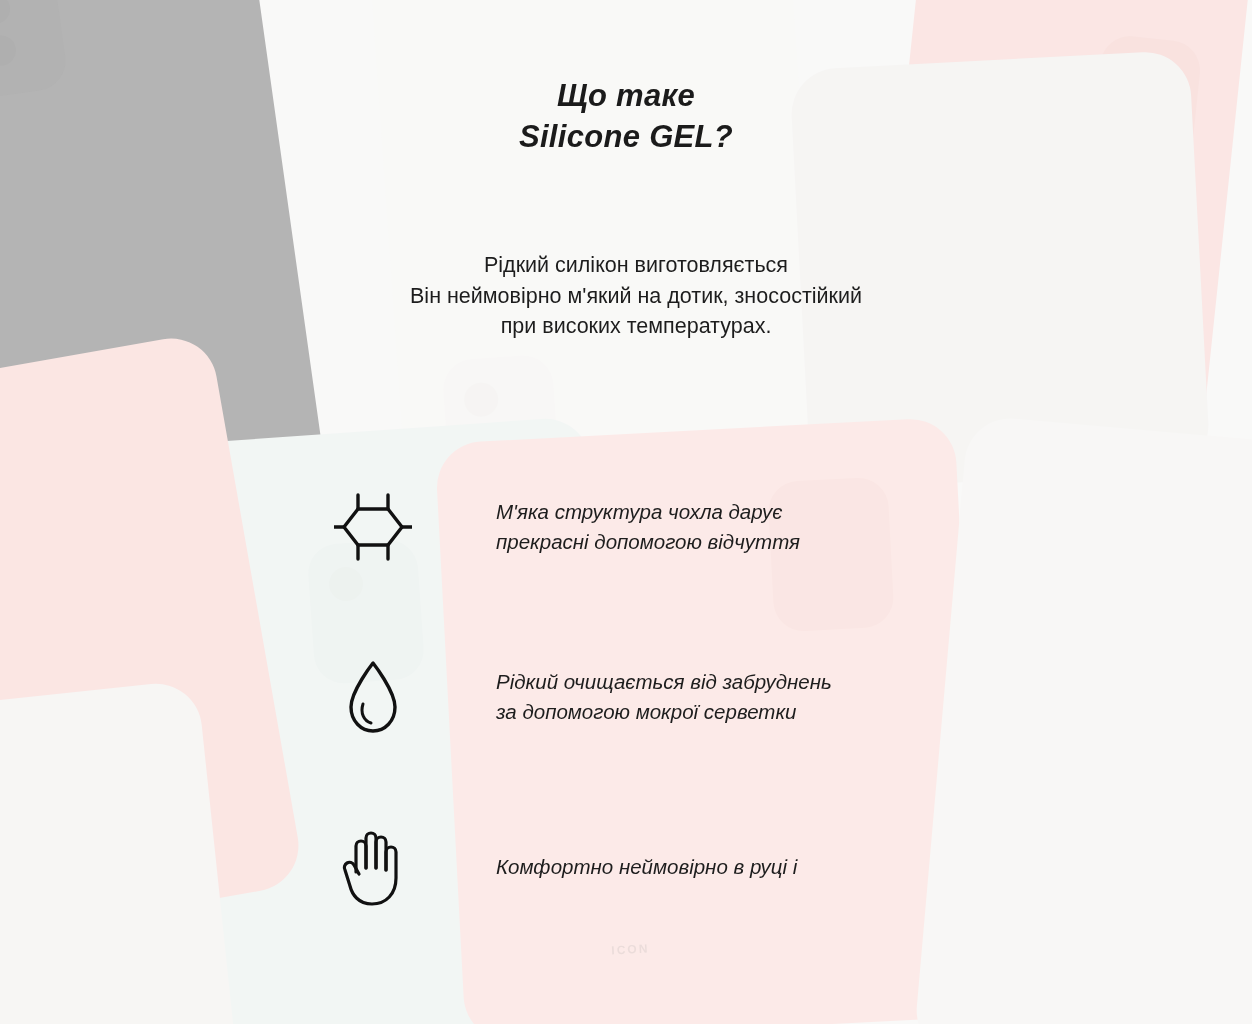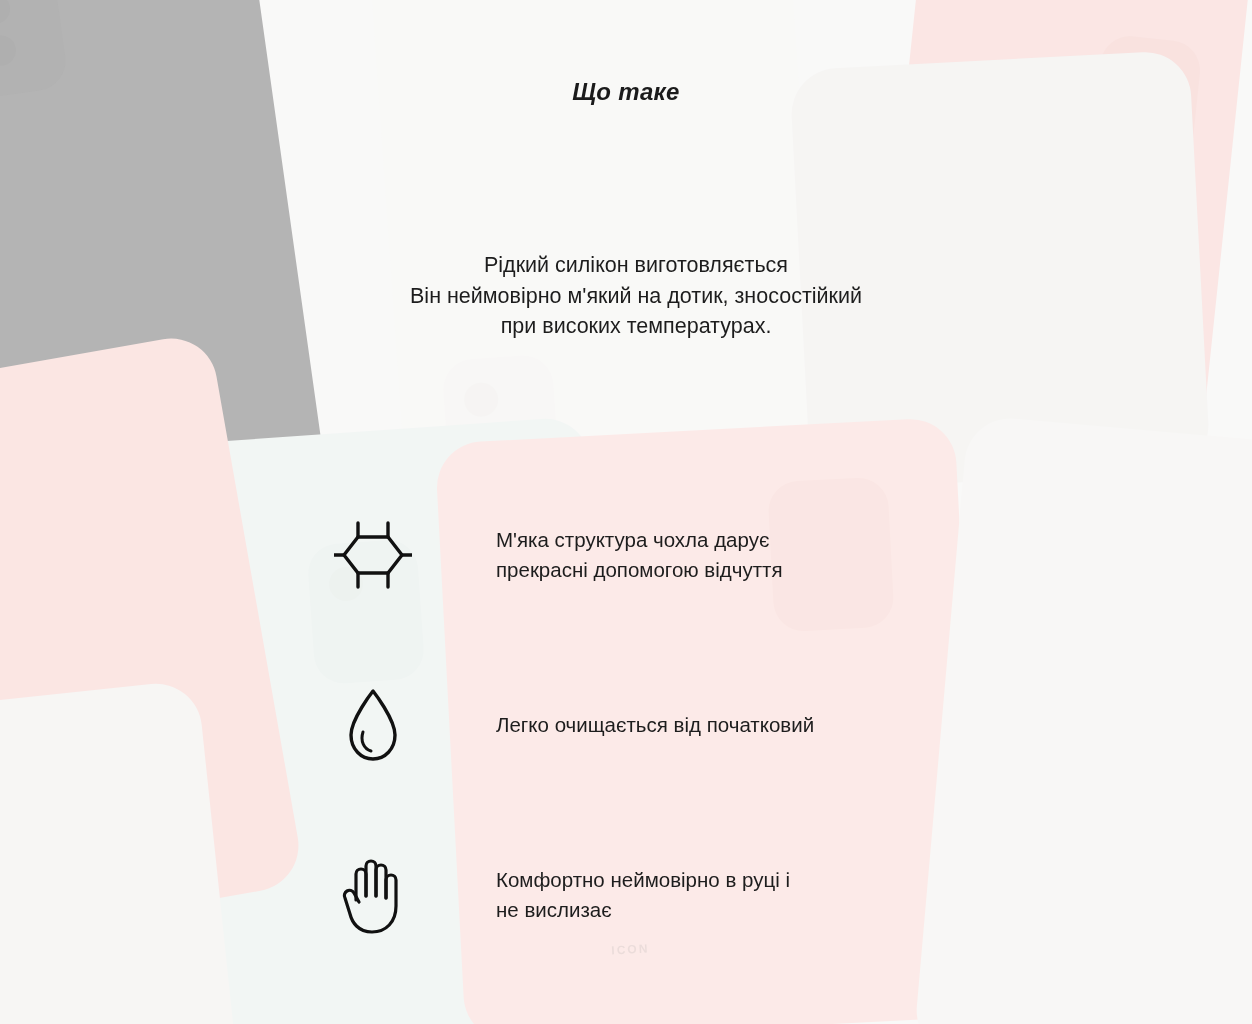--- a/index.html
+++ b/index.html
@@ -58,21 +58,21 @@
     inset: 0;
   }
   .title {
     position: absolute;
     top: 76px;
     left: 0;
     right: 0;
     text-align: center;
     font-style: italic;
     font-weight: 800;
-    font-size: 24px;
+    font-size: 31px;
     line-height: 1.32;
     color: #1b1b1b;
     letter-spacing: 0.3px;
   }
   .title .line2 { display: block; }
 
   .lede {
     position: absolute;
     top: 250px;
     left: 0;
@@ -81,23 +81,24 @@
     font-size: 21.5px;
     line-height: 1.42;
     color: #1d1d1d;
     font-weight: 500;
     margin-left: 20px;
   }
   .lede div { white-space: nowrap; }
 
   .features {
     position: absolute;
-    top: 470px;
+    top: 442px;
     left: 330px;
     width: 640px;
+    font-style: italic;
   }
   .feature {
     display: flex;
     align-items: center;
     height: 170px;
   }
   .feature .ico {
     width: 86px;
     flex: 0 0 86px;
     display: flex;
@@ -155,20 +156,21 @@
 
     <div class="case" style="left:-200px; top:700px; width:420px; height:420px; background:#e9e7e3; transform:rotate(-6deg);"></div>
 
     <div class="veil"></div>
   </div>
 
   <div class="content">
 
     <div class="title">
       <span>Що таке</span>
+      <span class="line2">Silicone GEL?</span>
     </div>
 
     <div class="lede">
       <div>Рідкий силікон виготовляється</div>
       <div>Він неймовірно м'який на дотик, зносостійкий</div>
       <div>при високих температурах.</div>
     </div>
 
     <div class="features">
 
@@ -191,34 +193,34 @@
       </div>
 
       <div class="feature">
         <div class="ico">
           <svg width="56" height="76" viewBox="0 0 56 76" fill="none" stroke="#111" stroke-width="3.4" stroke-linecap="round" stroke-linejoin="round">
             <path d="M28 4 C28 4 6 32 6 48 C6 62 16 72 28 72 C40 72 50 62 50 48 C50 32 28 4 28 4 Z"></path>
             <path d="M18 45 C15 54 19 62 26 64" stroke-width="3"></path>
           </svg>
         </div>
         <div class="txt">
-          <div>Легко очищається від початковий</div>
+          <div>Рідкий очищається від забруднень</div>
+          <div>за допомогою мокрої серветки</div>
         </div>
       </div>
 
       <div class="feature">
         <div class="ico">
           <svg width="62" height="78" viewBox="0 0 62 78" fill="none" stroke="#111" stroke-width="3.2" stroke-linecap="round" stroke-linejoin="round">
             <path d="M14 44 V18 a5 5 0 0 1 10 0 v22"></path>
             <path d="M24 40 V10 a5 5 0 0 1 10 0 v30"></path>
             <path d="M34 40 V14 a5 5 0 0 1 10 0 v28"></path>
             <path d="M44 42 V24 a5 5 0 0 1 10 0 v26 c0 16 -10 26 -24 26 c-14 0 -20 -10 -22 -18 l-5 -16 a5 5 0 0 1 9 -5 l5 9"></path>
           </svg>
         </div>
         <div class="txt">
           <div>Комфортно неймовірно в руці і</div>
-          <div>не вислизає</div>
         </div>
       </div>
 
     </div>
   </div>
 </div>
 
 </body></html>

